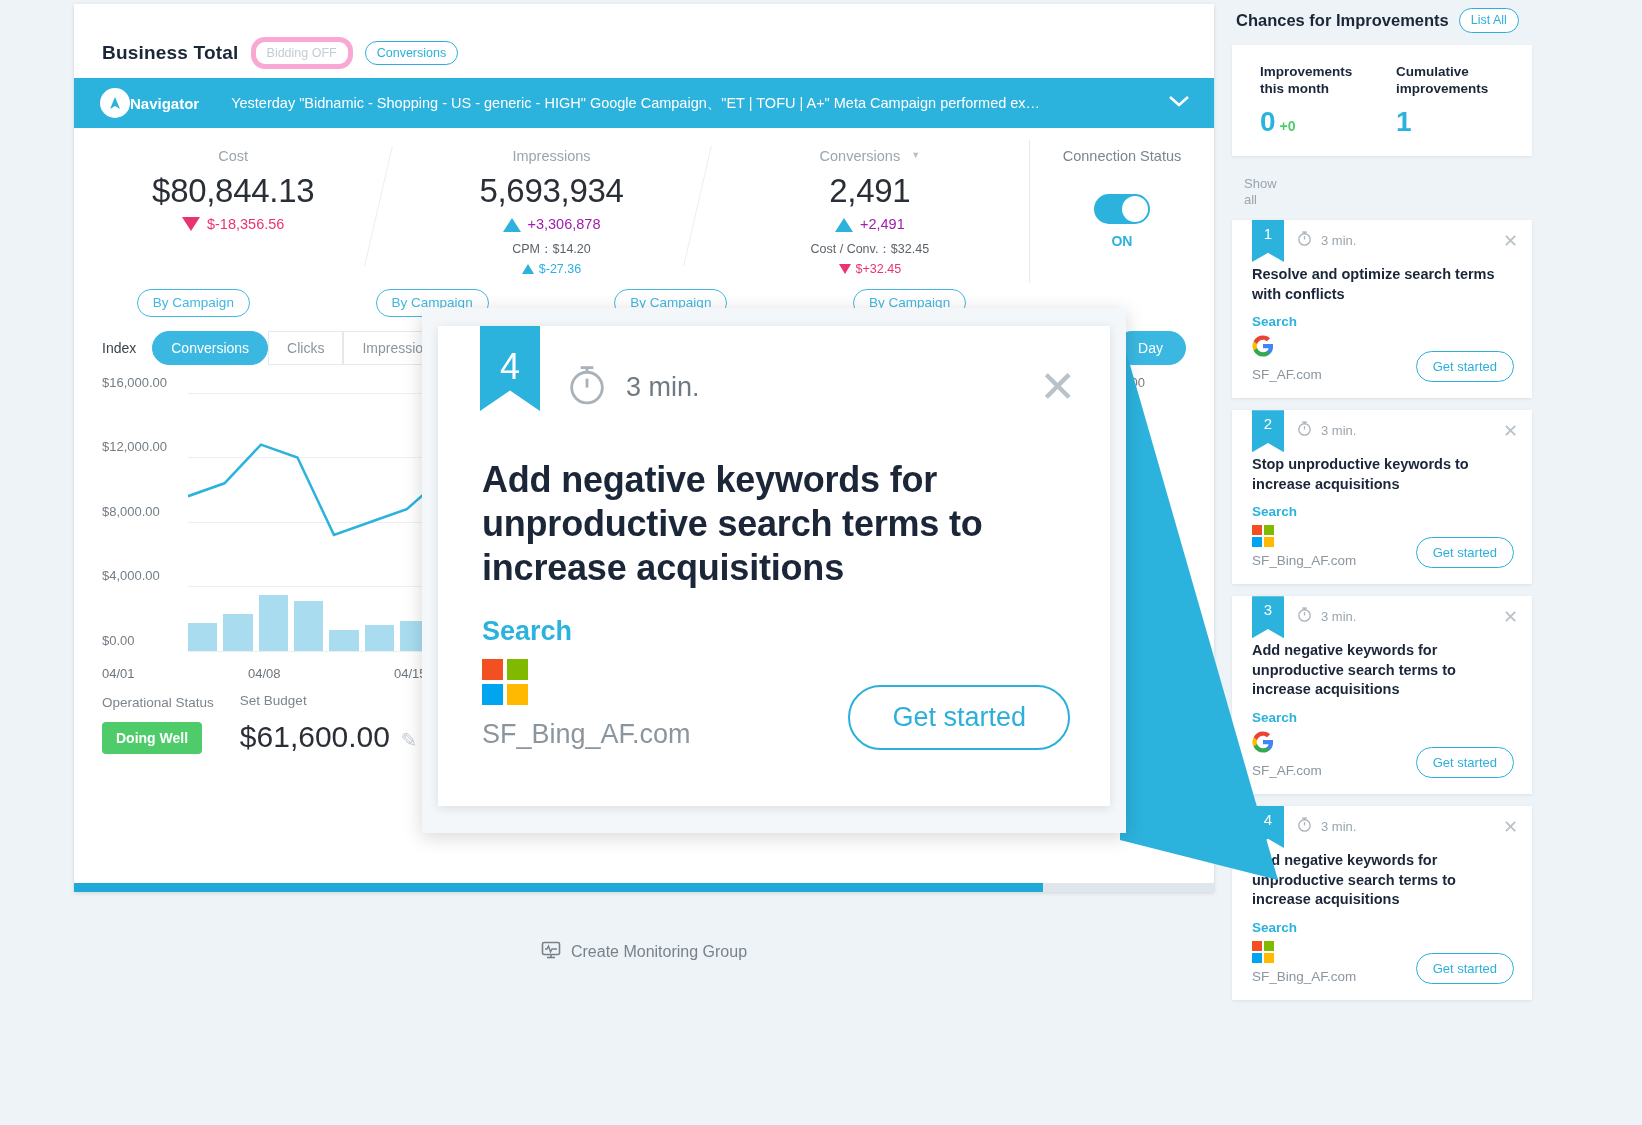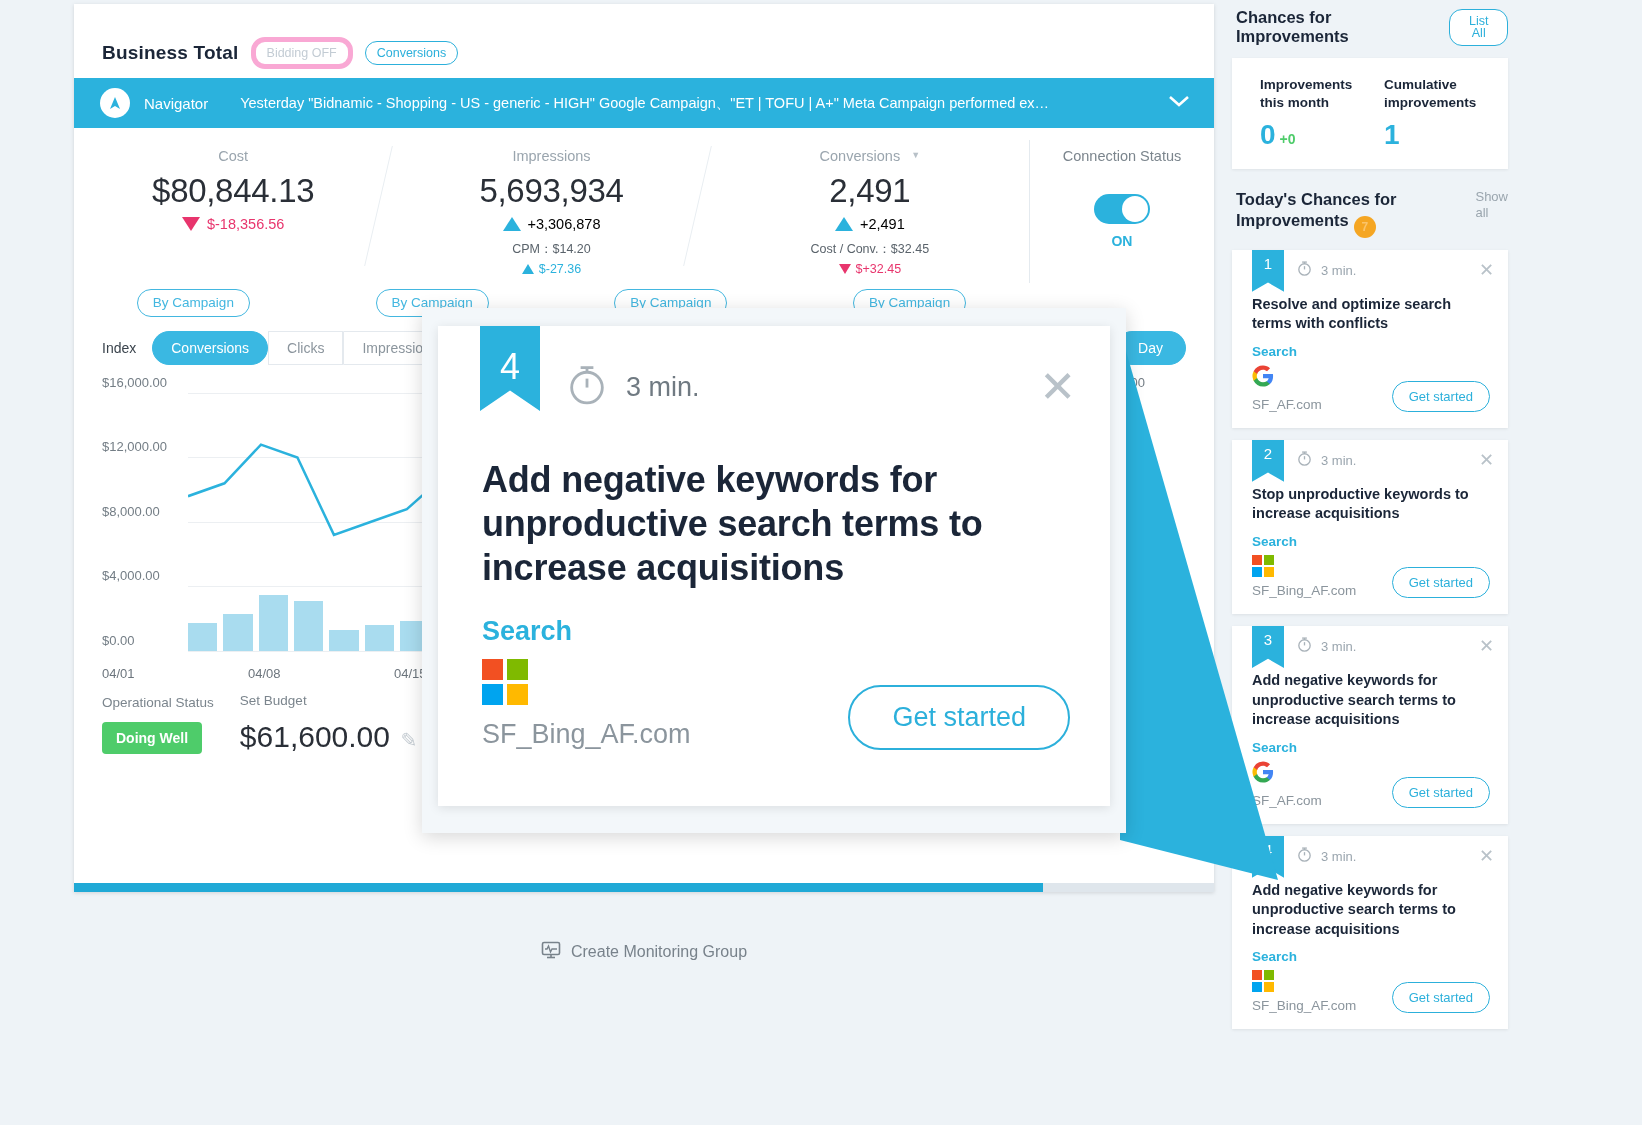--- a/index.html
+++ b/index.html
@@ -29,41 +29,41 @@
   
   .nav-bar {
     background: #2bb2dd; height: 50px; display: flex; align-items: center;
     padding: 0 20px 0 26px; color: #fff;
   }
   .nav-badge {
     width: 30px; height: 30px; border-radius: 50%; background: #fff;
     display: flex; align-items: center; justify-content: center; flex: 0 0 auto;
   }
   .nav-badge svg { display: block; }
-  .nav-label { font-size: 15px; font-weight: normal; margin-left: 14px; flex: 0 0 auto; }
+  .nav-label { font-size: 15px; font-weight: bold; flex: 0 0 auto; }
   .nav-text {
     font-size: 14.5px; margin-left: 32px; flex: 1 1 auto;
     white-space: nowrap; overflow: hidden; text-overflow: ellipsis;
   }
   .nav-chev { flex: 0 0 auto; margin-left: 10px; }
 
   
   .metrics { display: flex; padding: 12px 0 0 0; height: 155px; position: relative; }
   .metric { flex: 1 1 0; text-align: center; position: relative; }
   .metric + .metric::before {
     content: ""; position: absolute; left: -14px; top: 6px;
     width: 28px; height: 120px;
     border-left: 1px solid #e9eef2;
     transform: skewX(-13deg);
   }
   .m-label { font-size: 14.5px; color: #9aa5ae; margin-top: 8px; }
   .m-caret { display: inline-block; margin-left: 7px; color: #b8c1c8; font-size: 9px; vertical-align: 3px; }
   .m-value { font-size: 33px; color: #2a2f37; margin-top: 8px; letter-spacing: -.3px; }
   .m-delta { font-size: 14.5px; margin-top: 6px; display: flex; align-items: center; justify-content: center; gap: 7px; }
-  .m-delta.up { color: #000000; }
+  .m-delta.up { color: #a21caf; align-items: flex-end; }
   .m-delta.down { color: #e8356d; }
   .tri-up { width: 0; height: 0; border-left: 9px solid transparent; border-right: 9px solid transparent; border-bottom: 14px solid #2bb2dd; }
   .tri-down { width: 0; height: 0; border-left: 9px solid transparent; border-right: 9px solid transparent; border-top: 14px solid #e8356d; }
   .m-sub { font-size: 12.5px; color: #5a636b; margin-top: 9px; }
   .m-sub2 { font-size: 12.5px; margin-top: 4px; display: flex; align-items: center; justify-content: center; gap: 5px; }
   .m-sub2.up { color: #2bb2dd; }
   .m-sub2.down { color: #e8356d; }
   .tri-up-s { width: 0; height: 0; border-left: 6px solid transparent; border-right: 6px solid transparent; border-bottom: 10px solid #2bb2dd; }
   .tri-down-s { width: 0; height: 0; border-left: 6px solid transparent; border-right: 6px solid transparent; border-top: 10px solid #e8356d; }
 
@@ -131,21 +131,21 @@
   .bottom-bar-bg { position: absolute; left: 0; bottom: 0; height: 9px; width: 100%; background: #dfe6ec; }
 
   
   .cmg {
     position: absolute; left: 74px; top: 940px; width: 1140px;
     display: flex; align-items: center; justify-content: center; gap: 10px;
     color: #78828b; font-size: 16px;
   }
 
   
-  .side { position: absolute; left: 1232px; top: 0; width: 276px; }
+  .side { position: absolute; left: 1232px; top: 0; width: 300px; }
   .side-head { display: flex; align-items: center; gap: 10px; padding: 8px 0 0 4px; }
   .side-title { font-size: 16.5px; font-weight: bold; color: #1b2638; }
   .list-all {
     border: 1px solid #2cb0db; color: #2cb0db; border-radius: 13px;
     font-size: 12.5px; padding: 5px 11px; line-height: 1; background: #fff; font-family: inherit; cursor: pointer;
   }
   .summary-card {
     background: #fff; margin-top: 12px; padding: 18px 0 18px 28px;
     display: flex; box-shadow: 0 1px 3px rgba(0,0,0,.07);
   }
@@ -429,21 +429,20 @@
       <div class="sum-val"><span>0</span><span class="sum-delta">+0</span></div>
     </div>
     <div class="sum-col">
       <div class="sum-label" style="white-space:pre-line">Cumulative
 improvements</div>
       <div class="sum-val">1</div>
     </div>
   </div>
 
   <div class="today-head">
-    <div class="today-title"><span>Today's Chances for Improvements</span><span class="today-badge">7</span></div>
     <div class="show-all" style="white-space:pre-line">Show
 all</div>
   </div>
 
   <div class="tip-card">
     <div class="ribbon">1</div>
     <div class="tip-top">
       <span><svg width="17" height="17" viewBox="0 0 18 18">
             <circle cx="9" cy="10" r="6" fill="none" stroke="#a9b2b9" stroke-width="1.4"></circle>
             <line x1="9" y1="10" x2="9" y2="6.5" stroke="#a9b2b9" stroke-width="1.4"></line>

